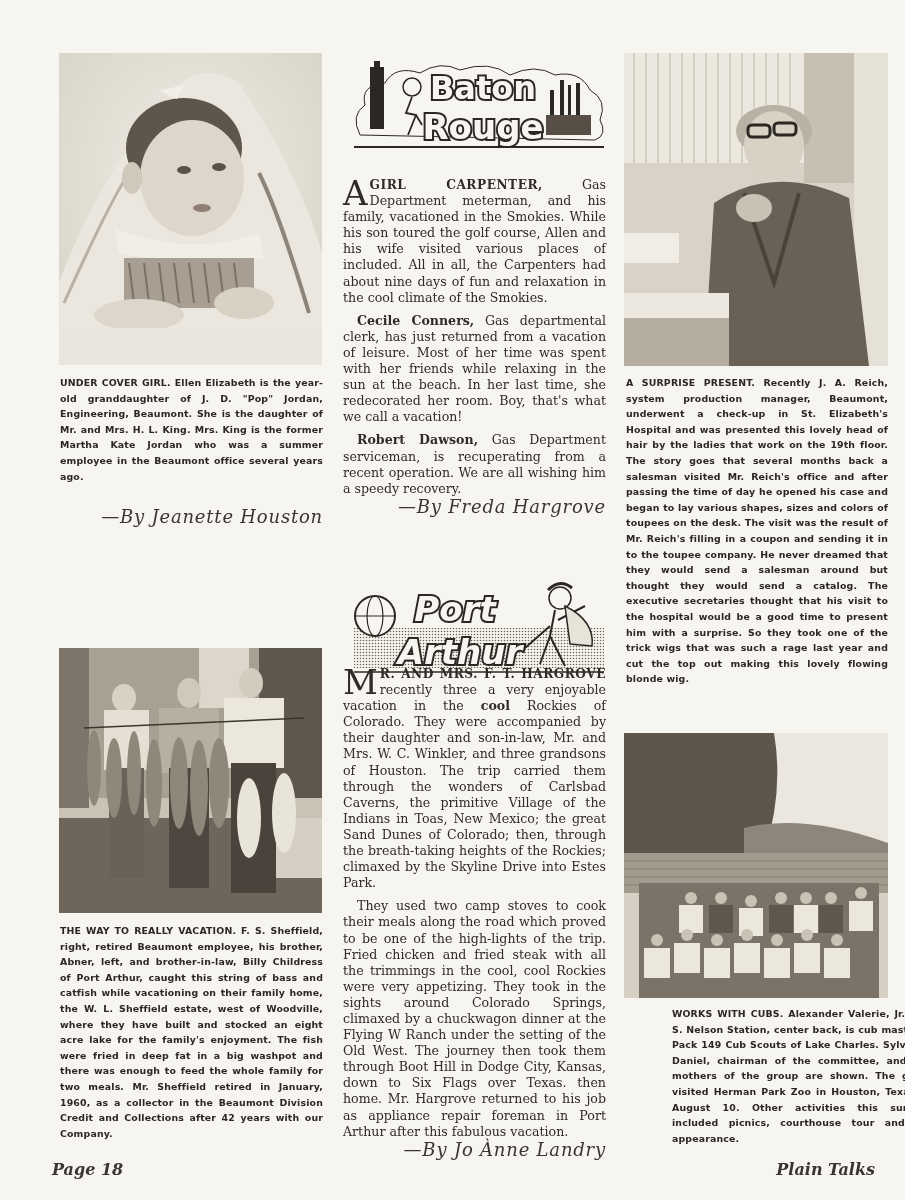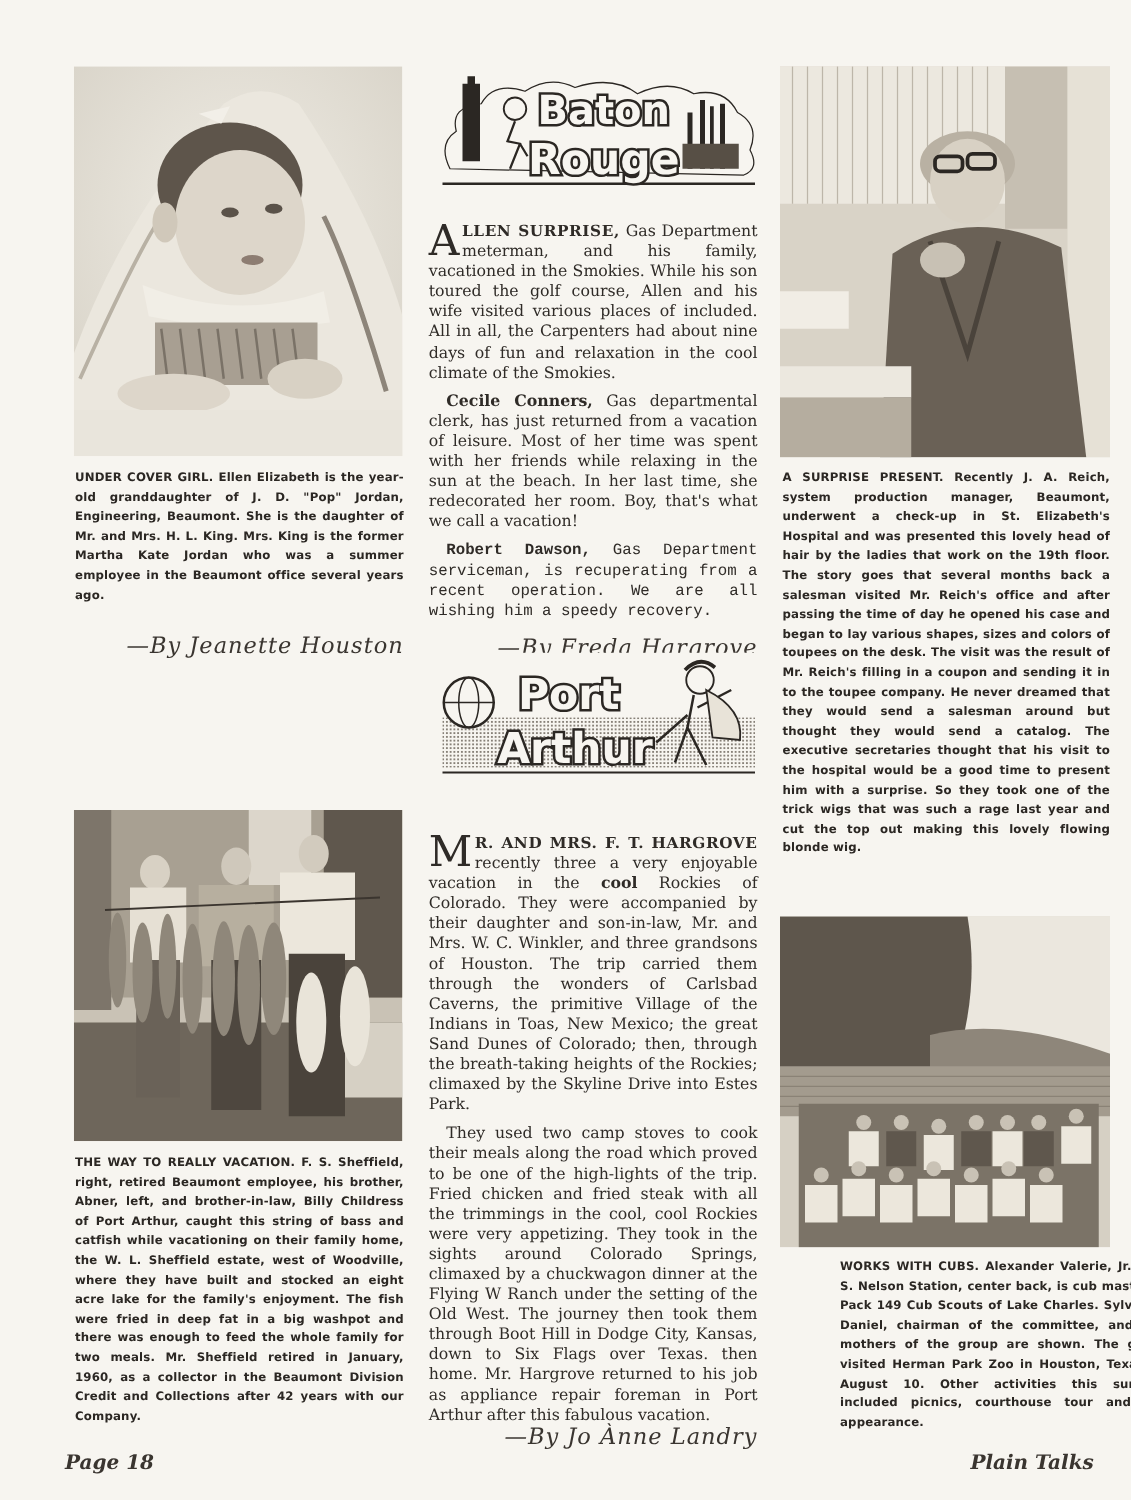--- a/index.html
+++ b/index.html
@@ -180,35 +180,35 @@
     <g font-family="DejaVu Sans, sans-serif" font-weight="bold" text-anchor="middle">
       <text x="133" y="44" font-size="32" fill="#f7f5f0" stroke="#2b2723" stroke-width="4" paint-order="stroke">Baton</text>
       <text x="133" y="84" font-size="34" fill="#f7f5f0" stroke="#2b2723" stroke-width="4" paint-order="stroke">Rouge</text>
     </g>
   </svg>
 </div>
 
 <div class="body-text" style="left:343px; top:177px; width:263px;">
   <p class="noindent">
     <span class="dropcap">A</span>
-    <span class="smallcaps-lead">LLEN SURPRISE,</span>
+    <span class="smallcaps-lead">GIRL CARPENTER,</span>
     <span>Gas Department meterman, and his family, vacationed in the Smokies. While his son toured the golf course, Allen and his wife visited various places of included. All in all, the Carpenters had about nine days of fun and relaxation in the cool climate of the Smokies.</span>
   </p>
   <p>
     <b>Cecile Conners,</b>
     <span>Gas departmental clerk, has just returned from a vacation of leisure. Most of her time was spent with her friends while relaxing in the sun at the beach. In her last time, she redecorated her room. Boy, that's what we call a vacation!</span>
   </p>
-  <p style="margin-bottom:14px;font-family:Liberation Mono, monospace;">
+  <p style="margin-bottom:2px;">
     <b>Robert Dawson,</b>
     <span>Gas Department serviceman, is recuperating from a recent operation. We are all wishing him a speedy recovery.</span>
   </p>
   <div class="byline">—By Freda Hargrove</div>
 </div>
 
-<div class="section-logo" style="left:350px; top:522px; width:258px; height:100px;">
+<div class="section-logo" style="left:350px; top:576px; width:258px; height:100px;font-style:italic;">
   <svg viewBox="0 0 258 100">
     <defs>
       <pattern id="dots" width="3" height="3" patternUnits="userSpaceOnUse">
         <circle cx="1.5" cy="1.5" r="0.8" fill="#6b645a"></circle>
       </pattern>
     </defs>
     <rect width="258" height="100" fill="#f7f5f0"></rect>
     <rect x="4" y="52" width="250" height="40" fill="url(#dots)"></rect>
 
     <circle cx="25" cy="40" r="20" fill="#f7f5f0" stroke="#2b2723" stroke-width="2"></circle>

